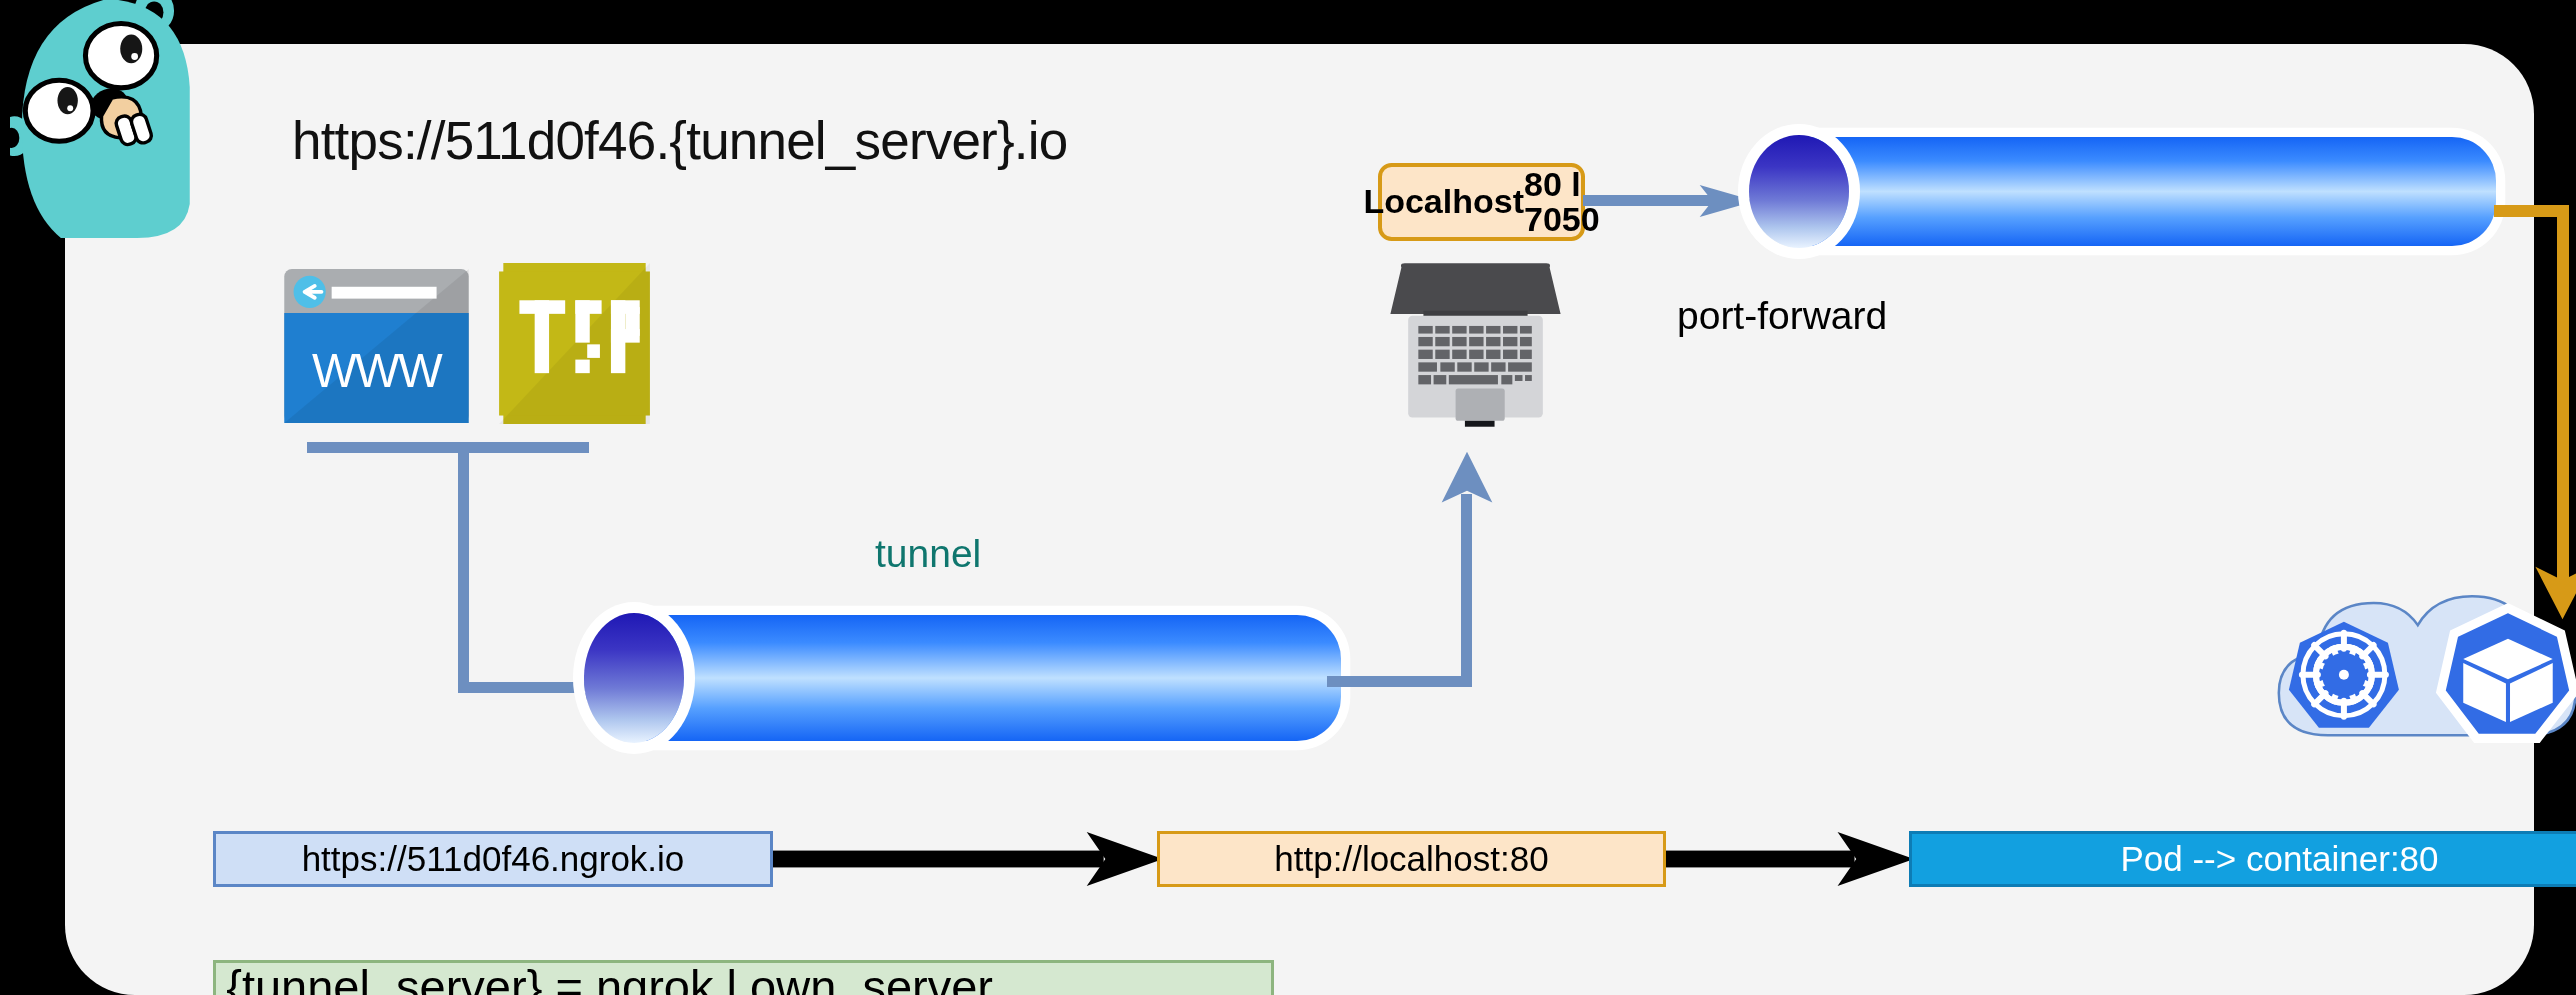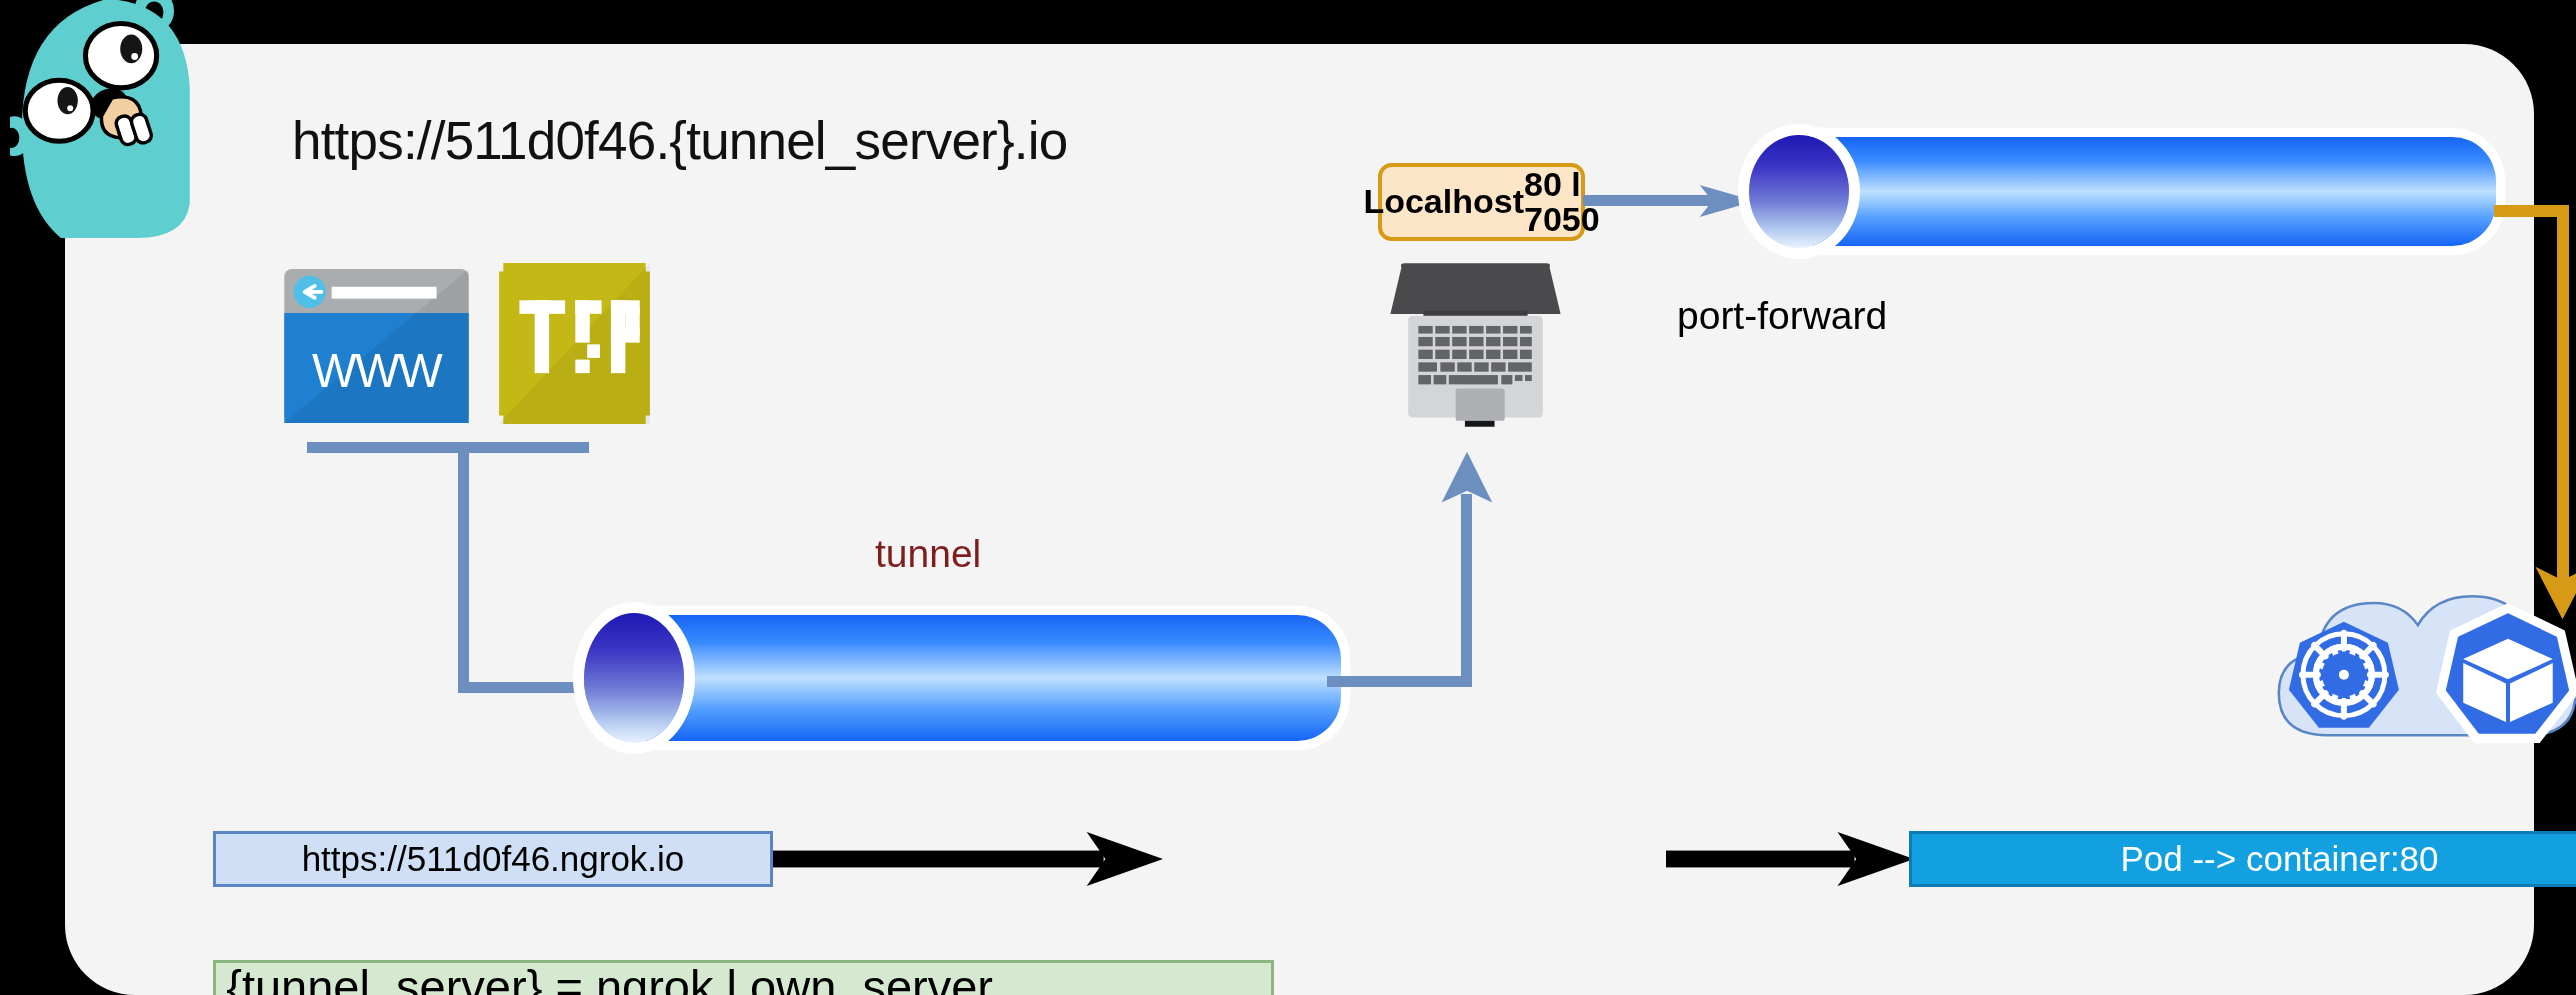--- a/index.html
+++ b/index.html
@@ -53,21 +53,21 @@
   .tunnel .mouth{
     position:absolute;left:0;top:-1.7px;width:100px;height:calc(100% + 3.4px);
     border-radius:50%;
     background:linear-gradient(to bottom,#1f18b4 0%,#3b35c4 28%,#6f7ad6 58%,#aec6ee 82%,#e9f3ff 100%);
     box-shadow:0 0 0 11px #fff;
     z-index:3;
   }
   #tunnel-main{left:519px;top:571px;width:757px;height:126px;}
   #tunnel-pf{left:1684px;top:93px;width:747px;height:109px;}
 
-  #tunnel-label{position:absolute;left:810px;top:488px;font-size:39px;color:#7f1d1d;}
+  #tunnel-label{position:absolute;left:810px;top:488px;font-size:39px;color:#0f766e;}
   #pf-label{position:absolute;left:1612px;top:250px;font-size:39px;color:#000000;}
 
   
   #localhost-box{
     position:absolute;left:1313px;top:119px;width:199px;height:70px;
     background:#fde5c8;border:4.2px solid #d79a17;border-radius:13.6px;
     display:flex;align-items:center;justify-content:center;
     line-height:1.04;
   }
   #localhost-box span{font-size:34px;font-weight:bold;color:#000;}
@@ -290,20 +290,21 @@
       </svg>
     </div>
 
     <div class="pill" id="pill-ngrok">https://511d0f46.ngrok.io</div>
     <div class="blk-arrow" id="blk1">
       <svg viewBox="0 0 460 76" width="390" height="64" preserveAspectRatio="none">
         <rect x="0" y="28" width="390" height="20" fill="#000"></rect>
         <path d="M370 6 L460 38 L370 70 L392 38 Z" fill="#000"></path>
       </svg>
     </div>
+    <div class="pill" id="pill-localhost">http://localhost:80</div>
     <div class="blk-arrow" id="blk2">
       <svg viewBox="0 0 292 76" width="248" height="64" preserveAspectRatio="none">
         <rect x="0" y="28" width="222" height="20" fill="#000"></rect>
         <path d="M202 6 L292 38 L202 70 L224 38 Z" fill="#000"></path>
       </svg>
     </div>
     <div class="pill" id="pill-pod">Pod --&gt; container:80</div>
 
     <div class="pill" id="pill-legend">{tunnel_server} = ngrok l own_server</div>
 

